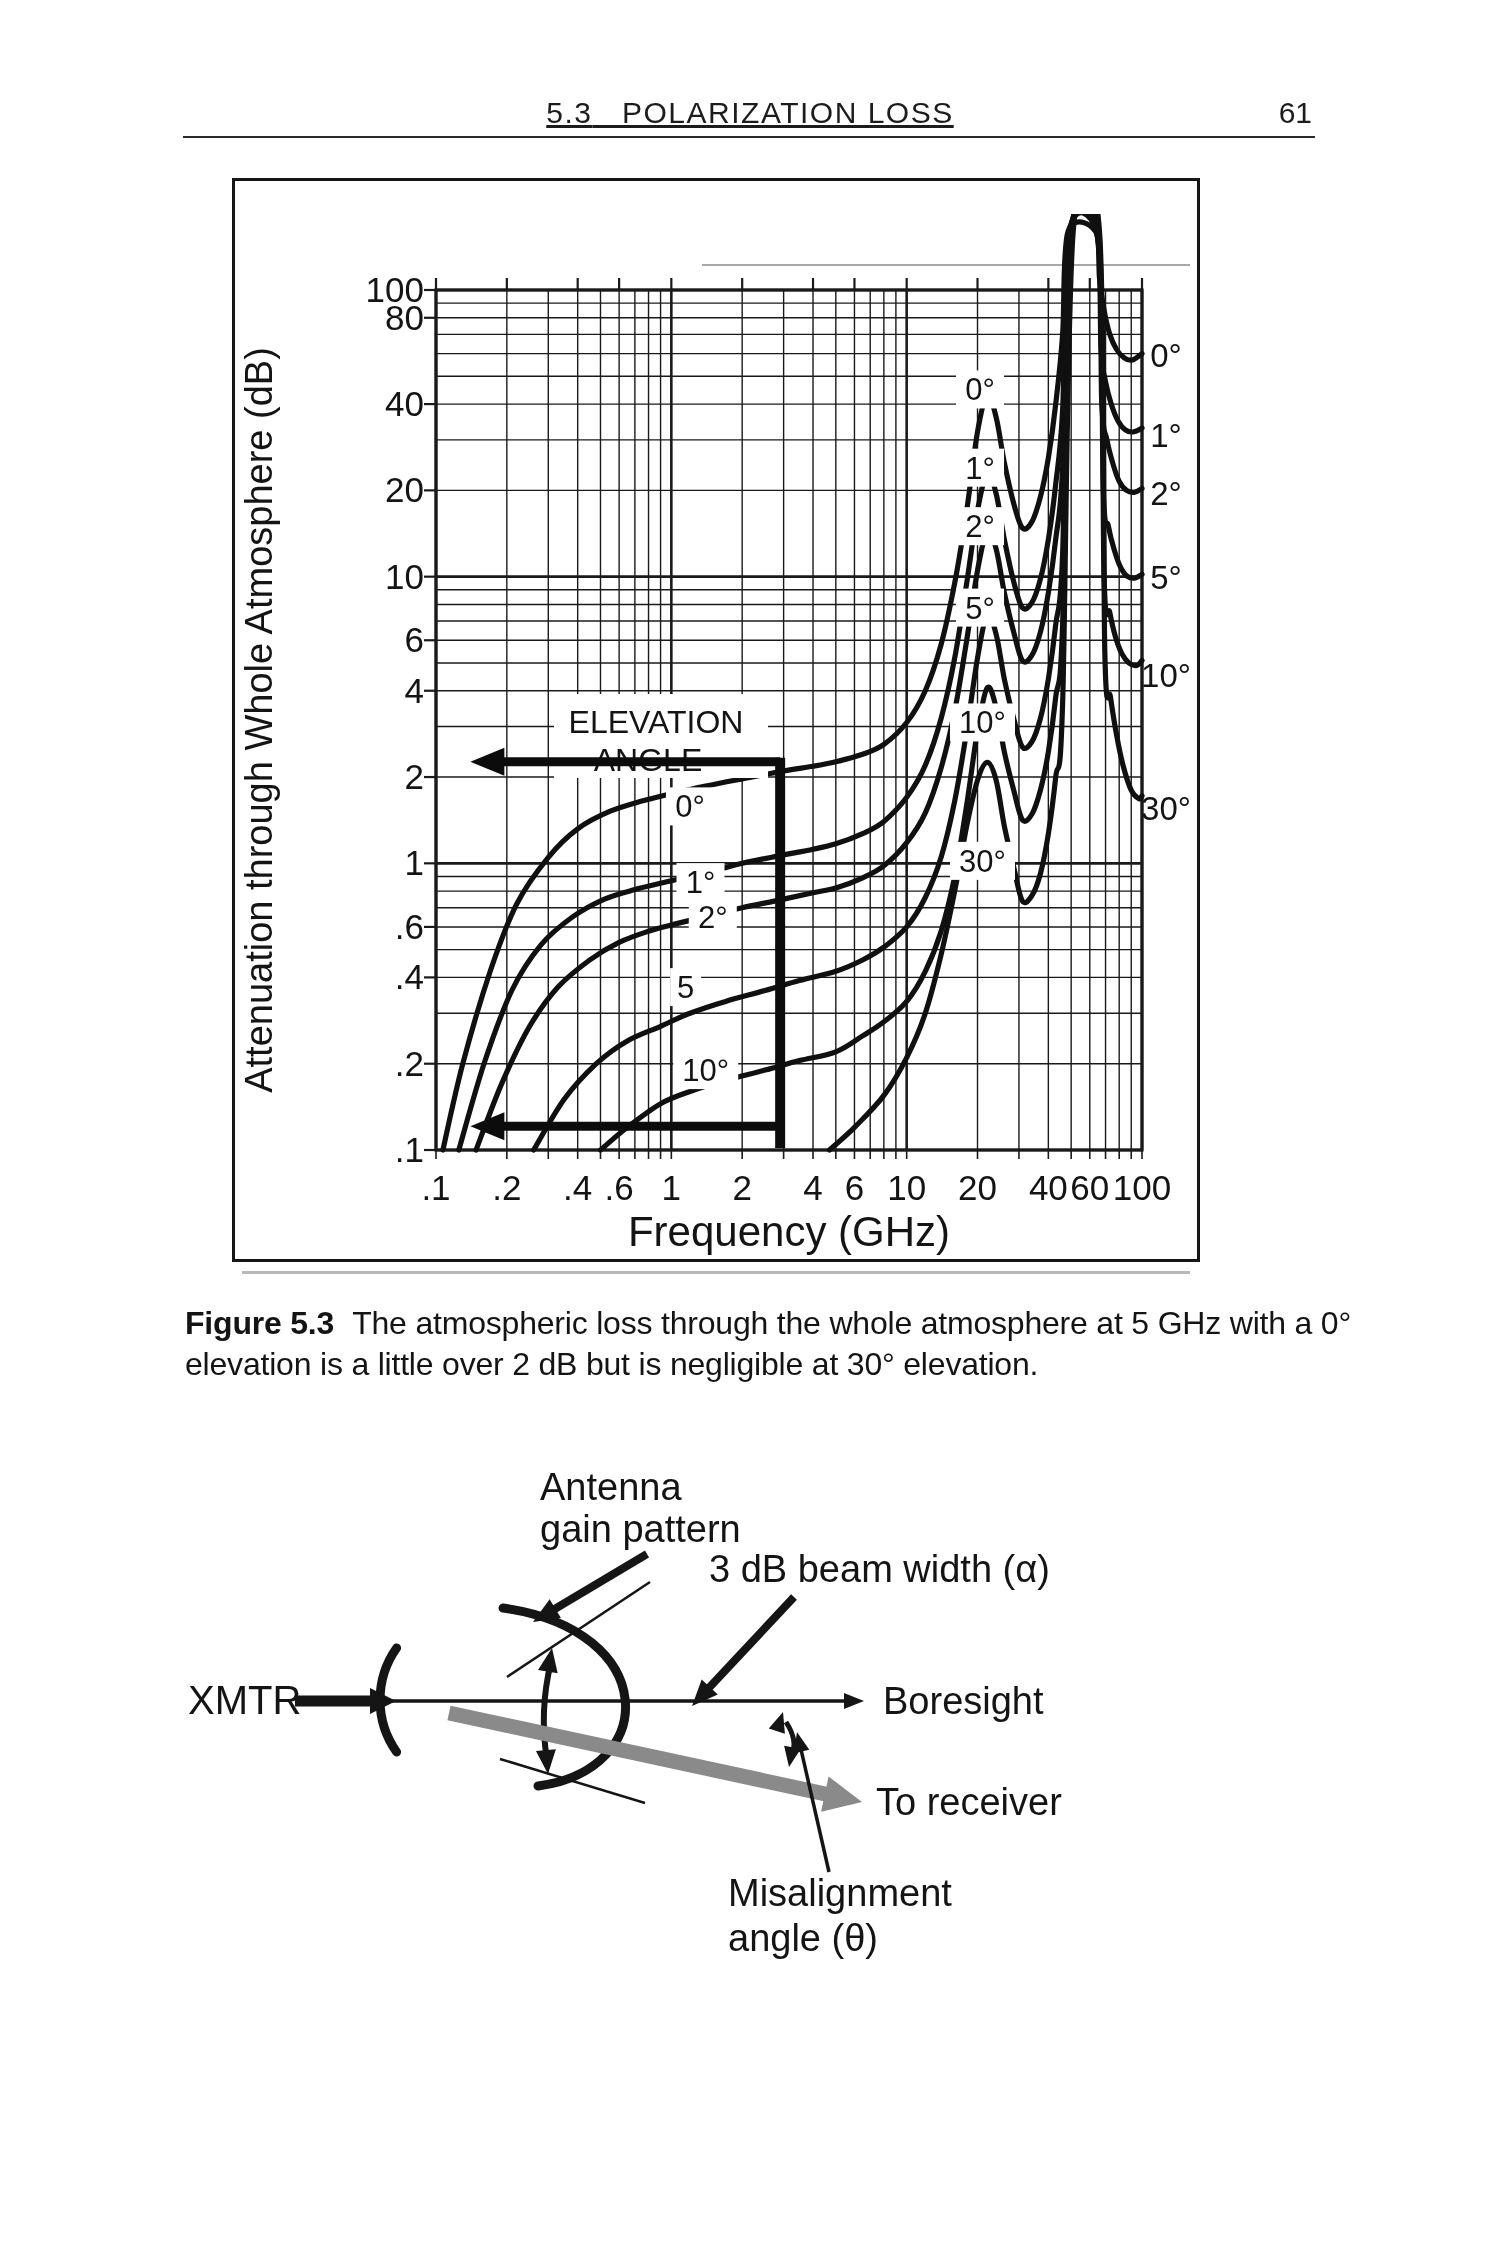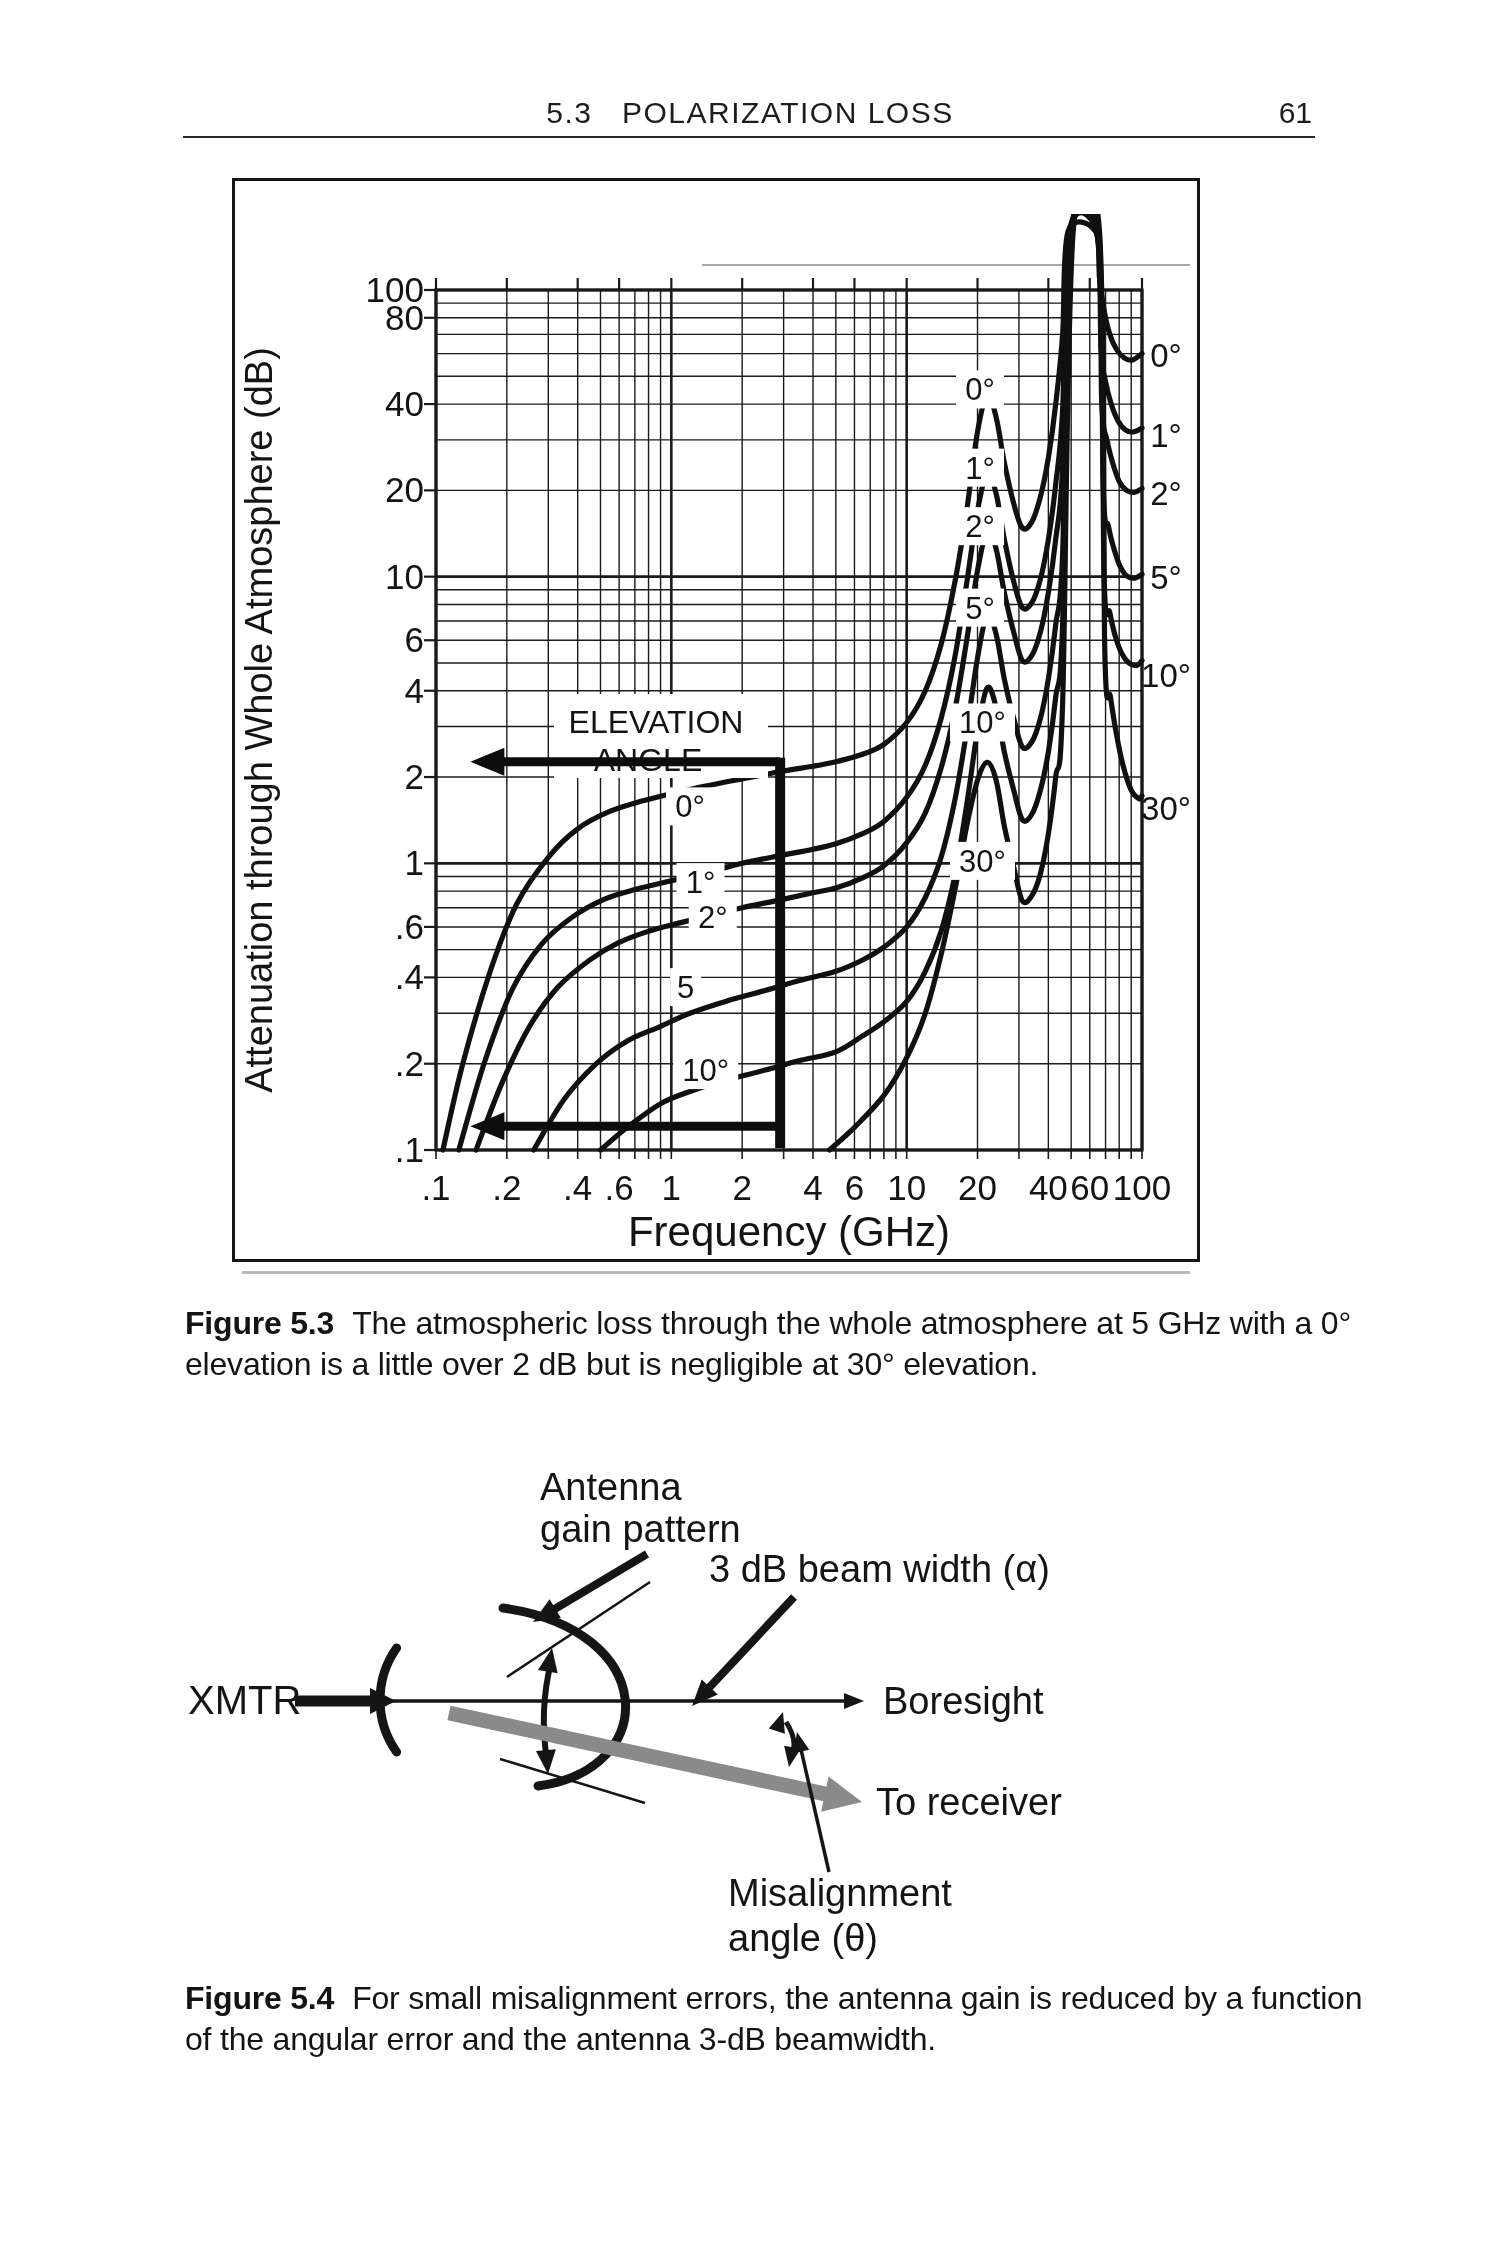--- a/index.html
+++ b/index.html
@@ -1,20 +1,20 @@
 <!DOCTYPE html>
 <html><head>
 <meta charset="utf-8">
 <style>
   html,body{margin:0;padding:0;background:#ffffff;}
   #page{position:relative;width:1500px;height:2250px;background:#ffffff;overflow:hidden;
         font-family:"Liberation Sans", sans-serif;color:#111;}
   
   #running-head{position:absolute;left:0;top:96px;width:100%;text-align:center;
-      font-size:30px;letter-spacing:1.5px;color:#1c1c1c;}
+      font-size:30px;letter-spacing:1.5px;color:#1c1c1c;text-decoration:underline;}
   #page-number{position:absolute;right:188px;top:96px;font-size:30px;color:#1c1c1c;text-align:right;}
   #head-rule{position:absolute;left:183px;top:136px;width:1132px;height:0;border-top:2.5px solid #2a2a2a;}
   
   #fig53-box{position:absolute;left:232px;top:178px;width:968px;height:1084px;}
   #fig53-underline{position:absolute;left:242px;top:1271px;width:948px;border-top:3px solid #b9b9b9;}
   
   .caption{position:absolute;left:185px;font-size:32px;line-height:41px;color:#141414;letter-spacing:-0.2px;}
   #caption53{top:1303px;width:1190px;}
   #caption54{top:1978px;width:1210px;}
   .caption b{font-weight:bold;padding-right:18px;}
@@ -258,17 +258,14 @@
       <text x="728" y="521" text-anchor="start" font-size="38">angle (θ)</text>
       <text x="540" y="70" text-anchor="start" font-size="38">Antenna</text>
       <text x="540" y="112" text-anchor="start" font-size="38">gain pattern</text>
       <line x1="647" y1="124" x2="548" y2="183" stroke="#151515" stroke-width="8"></line>
       <polygon points="533,192 560.9517686422655,188.03785036006184 549.6209309942444,169.18016974461534" fill="#151515"></polygon>
       <text x="709" y="152" text-anchor="start" font-size="38">3 dB beam width (α)</text>
       <line x1="794" y1="167" x2="706" y2="261" stroke="#151515" stroke-width="8"></line>
       <polygon points="692,276 717.7768480794358,264.48678571858903 701.6870666438141,249.48282179721406" fill="#151515"></polygon>
     </svg>
 
-  <div id="caption54" class="caption">
-    <b>Figure 5.4</b><span>For small misalignment errors, the antenna gain is reduced by a function of the angular error and the antenna 3-dB beamwidth.</span>
-  </div>
 
 </div>
 
 </body></html>

